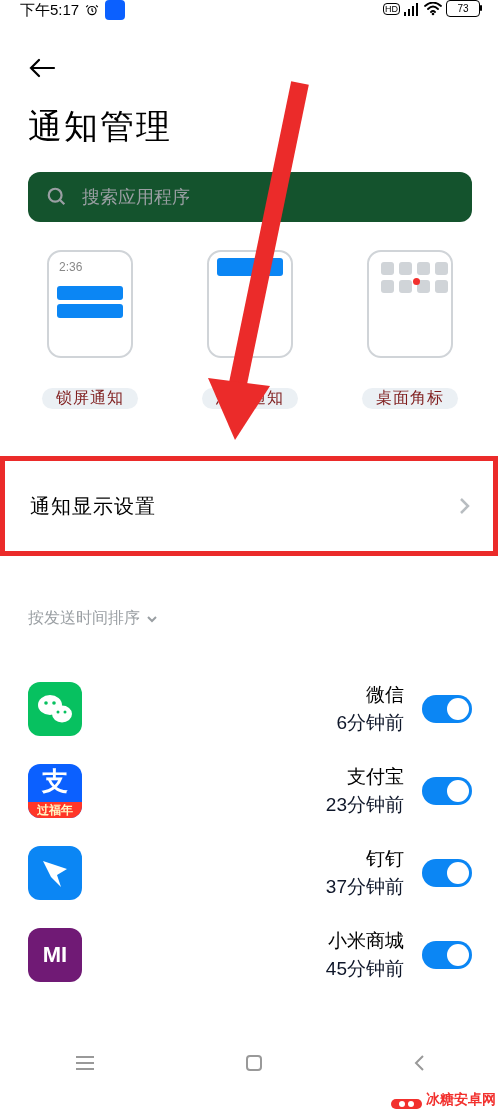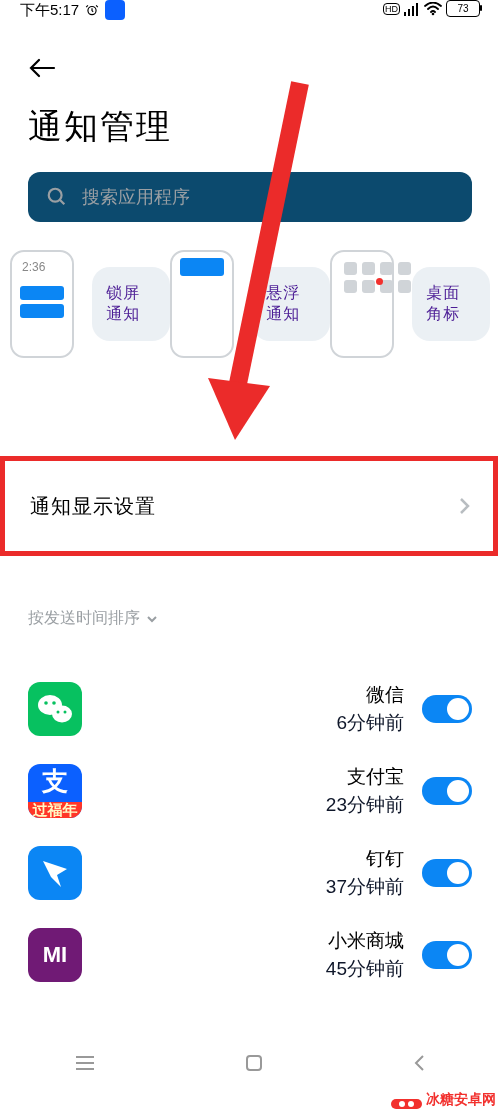--- a/index.html
+++ b/index.html
@@ -43,51 +43,52 @@
     .back-row { padding: 20px 20px 0 28px; }
     .page-title {
       font-size: 34px;
       font-weight: 400;
       padding: 20px 28px 22px;
       letter-spacing: 2px;
     }
     .search-box {
       margin: 0 28px 18px;
       height: 50px;
-      background: #0c4a6e;
+      background: #14532d;
       border-radius: 12px;
       display: flex;
       align-items: center;
       padding: 0 18px;
       gap: 14px;
     }
     .search-ph { color: #9a9fa3; font-size: 18px; }
     .type-row {
       display: flex;
       justify-content: space-around;
       padding: 10px 10px 0;
     }
-    .type-col { display:flex; flex-direction:row; align-items:center; gap:18px; position:relative;}
+    .type-col { display:flex; flex-direction:column; align-items:center; gap:18px; position:relative;}
     .phone-mock {
       width: 86px; height: 108px;
       border: 2.5px solid #d0d4d8;
       border-radius: 14px;
       position: relative;
       background:#fff;
     }
     .lock-time { position:absolute; top:8px; left:10px; font-size:12px; color:#888;}
     .lock-bar1{ position:absolute; top:34px; left:8px; right:8px; height:14px; background:#0b86f4; border-radius:3px;}
     .lock-bar2{ position:absolute; top:52px; left:8px; right:8px; height:14px; background:#0b86f4; border-radius:3px;}
     .float-bar{ position:absolute; top:6px; left:8px; right:8px; height:18px; background:#0b86f4; border-radius:3px;}
     .grid-dot { position:absolute; width:13px; height:13px; background:#d0d4d8; border-radius:3px;}
     .grid-red-dot{ position:absolute; width:7px; height:7px; background:#f2302d; border-radius:50%;}
     .type-label {
-      background:#ebf0f4; color:#4c1d95; font-size:16px;
-      padding: 16px 14px; border-radius: 18px;
+      background:#ebf0f4; color:#7f1d1d; font-size:16px;
+      padding: 0 14px; border-radius: 18px;
       letter-spacing:1px;
+      margin-top:12px;
     }
     .red-box{
       position:absolute;
       left:0; top:456px; width:498px; height:100px;
       border: 5px solid #eb2b2a;
       pointer-events:none;
     }
     .setting-row{
       position:absolute; left:0; top:458px;
       width:100%; height:96px;
@@ -105,21 +106,21 @@
     }
     .app-item{
       display:flex; align-items:center;
       padding: 14px 28px;
       gap: 18px;
     }
     .app-icon{ width:54px; height:54px; border-radius:12px; flex-shrink:0;}
     .wechat{ background:#07c160; display:flex; align-items:center; justify-content:center;}
     .alipay{ background:#0b60ff; position:relative; overflow:hidden;}
     .alipay-band{ position:absolute; bottom:0; left:0; right:0; height:16px; background:#ff3628; display:flex; justify-content:center; align-items:center;}
-    .alipay-band span{ color:#fff9c4; font-size:15px; font-weight:bold;}
+    .alipay-band span{ color:#fff9c4; font-size:12px; font-weight:bold;}
     .dingtalk{ background:#0b86f4; display:flex; align-items:center; justify-content:center;}
     .mi{ background:#701a75; display:flex; align-items:center; justify-content:center; color:#fff; font-weight:bold; font-size:22px;}
     .app-text{ flex:1; }
     .app-name{ font-size:19px; margin-bottom:2px;}
     .app-time{ font-size:19px; color:#0f172a;}
     .toggle{
       width:50px; height:28px; background:#0b86f4; border-radius:14px;
       position:relative; flex-shrink:0;
     }
     .toggle::after{

